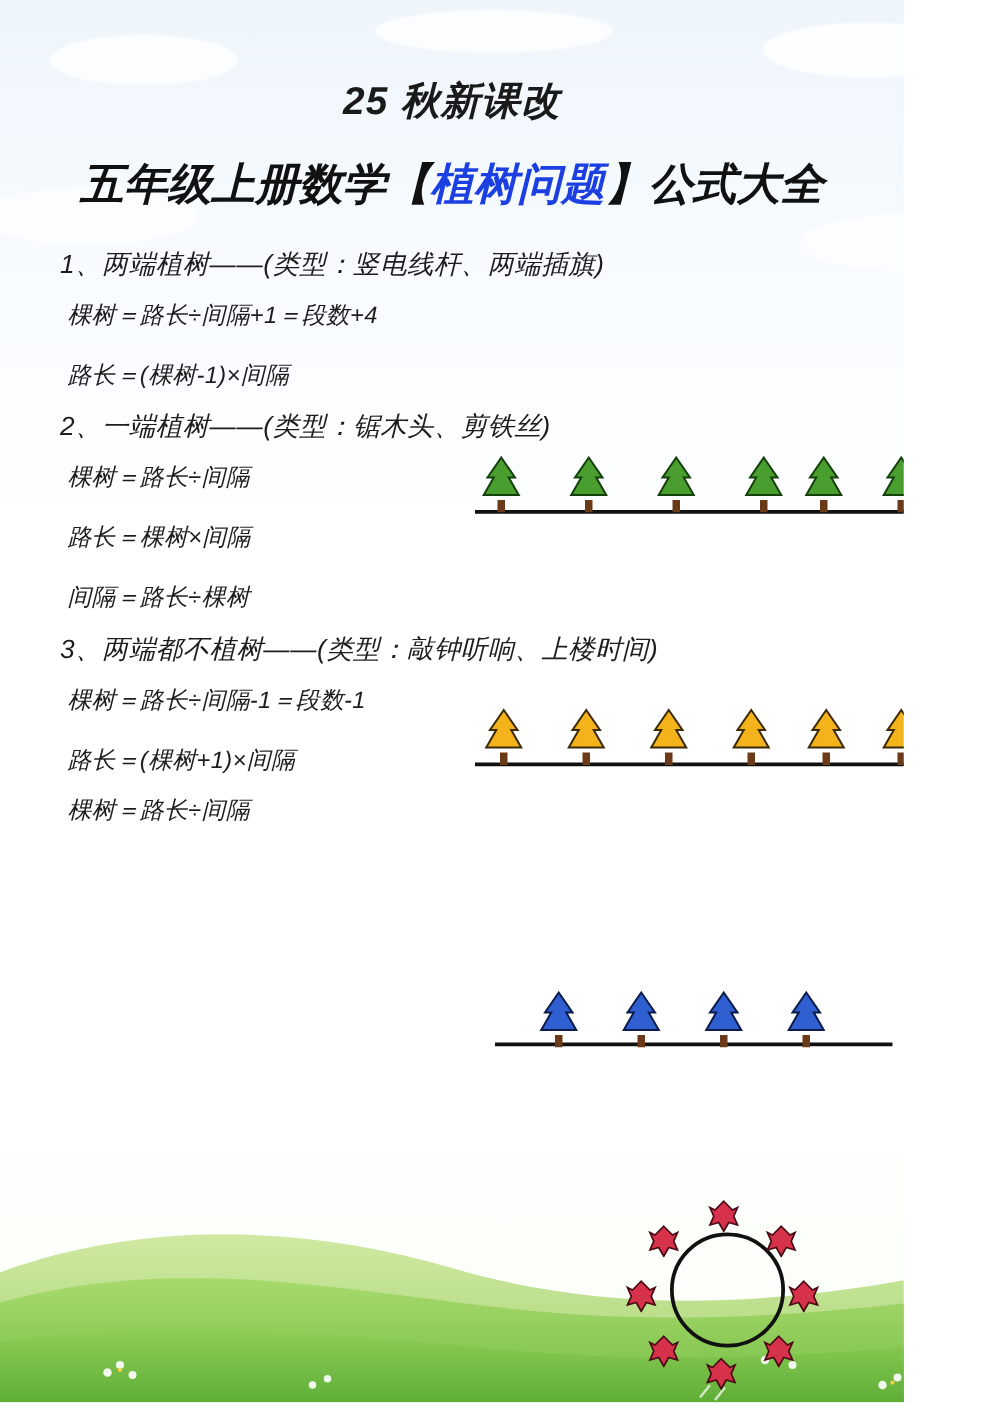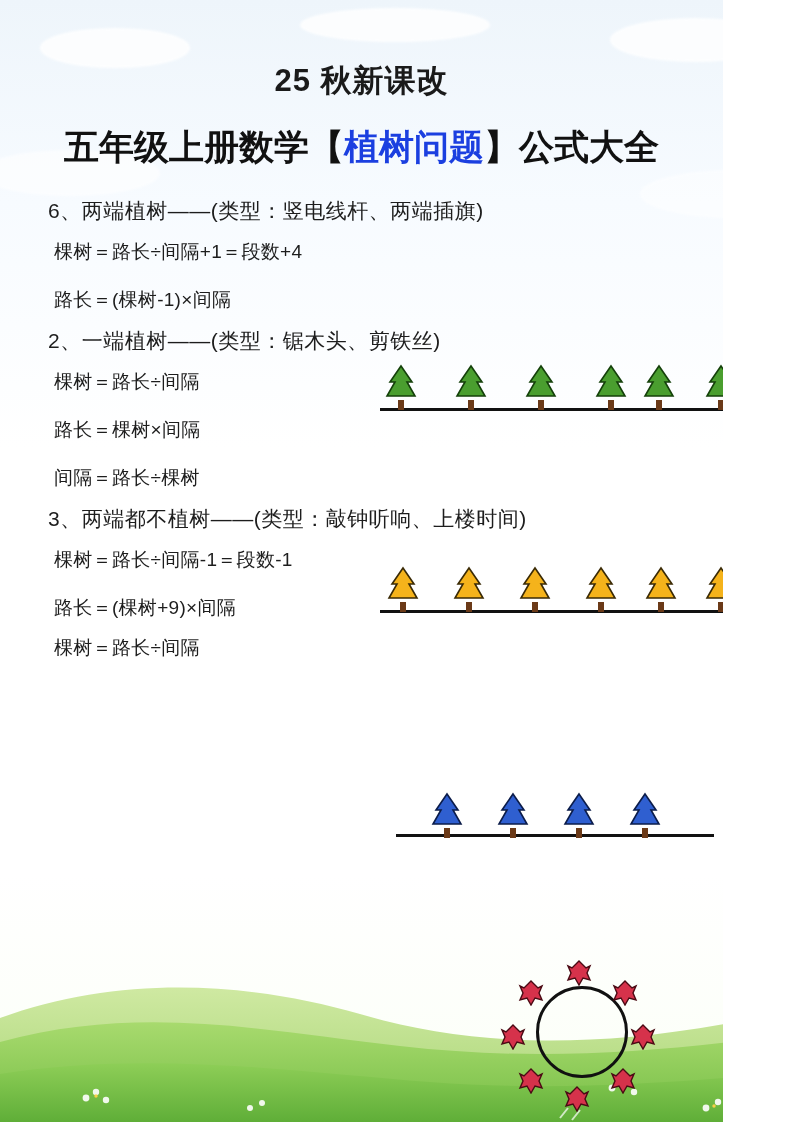--- a/index.html
+++ b/index.html
@@ -12,20 +12,21 @@
     font-family: "Liberation Sans", "DejaVu Sans", sans-serif;
     background: #ffffff;
     overflow: hidden;
   }
   .page {
     position: relative;
     width: 723px;
     height: 1122px;
     background: linear-gradient(180deg, #eef5fb 0%, #f7fbff 18%, #ffffff 40%, #ffffff 78%, #fbfff6 100%);
     overflow: hidden;
+    font-style: italic;
   }
   
   .cloud {
     position: absolute;
     background: #ffffff;
     border-radius: 50%;
     opacity: 0.85;
     filter: blur(1px);
   }
   
@@ -162,36 +163,36 @@
 
   <div class="content">
 
     <div class="title-main">25 秋新课改</div>
 
     <div class="title-sub">
       <span>五年级上册数学【</span><span class="hl">植树问题</span><span>】公式大全</span>
     </div>
 
     <div class="section">
-      <div class="sec-head">6、两端植树——(类型：竖电线杆、两端插旗)</div>
+      <div class="sec-head">1、两端植树——(类型：竖电线杆、两端插旗)</div>
       <div class="formula">棵树＝路长÷间隔+1＝段数+4</div>
       <div class="formula">路长＝(棵树-1)×间隔</div>
     </div>
 
     <div class="section">
       <div class="sec-head">2、一端植树——(类型：锯木头、剪铁丝)</div>
       <div class="formula">棵树＝路长÷间隔</div>
       <div class="formula">路长＝棵树×间隔</div>
       <div class="formula">间隔＝路长÷棵树</div>
     </div>
 
     <div class="section">
       <div class="sec-head">3、两端都不植树——(类型：敲钟听响、上楼时间)</div>
       <div class="formula">棵树＝路长÷间隔-1＝段数-1</div>
-      <div class="formula">路长＝(棵树+9)×间隔</div>
+      <div class="formula">路长＝(棵树+1)×间隔</div>
     </div>
 
     <div class="section">
       <div class="formula">棵树＝路长÷间隔</div>
     </div>
 
   </div>
 
   <div class="figure" style="left:380px; top:360px; width:370px; height:60px;">
     <div class="baseline" style="left:0; top:48px; width:362px;"></div>

